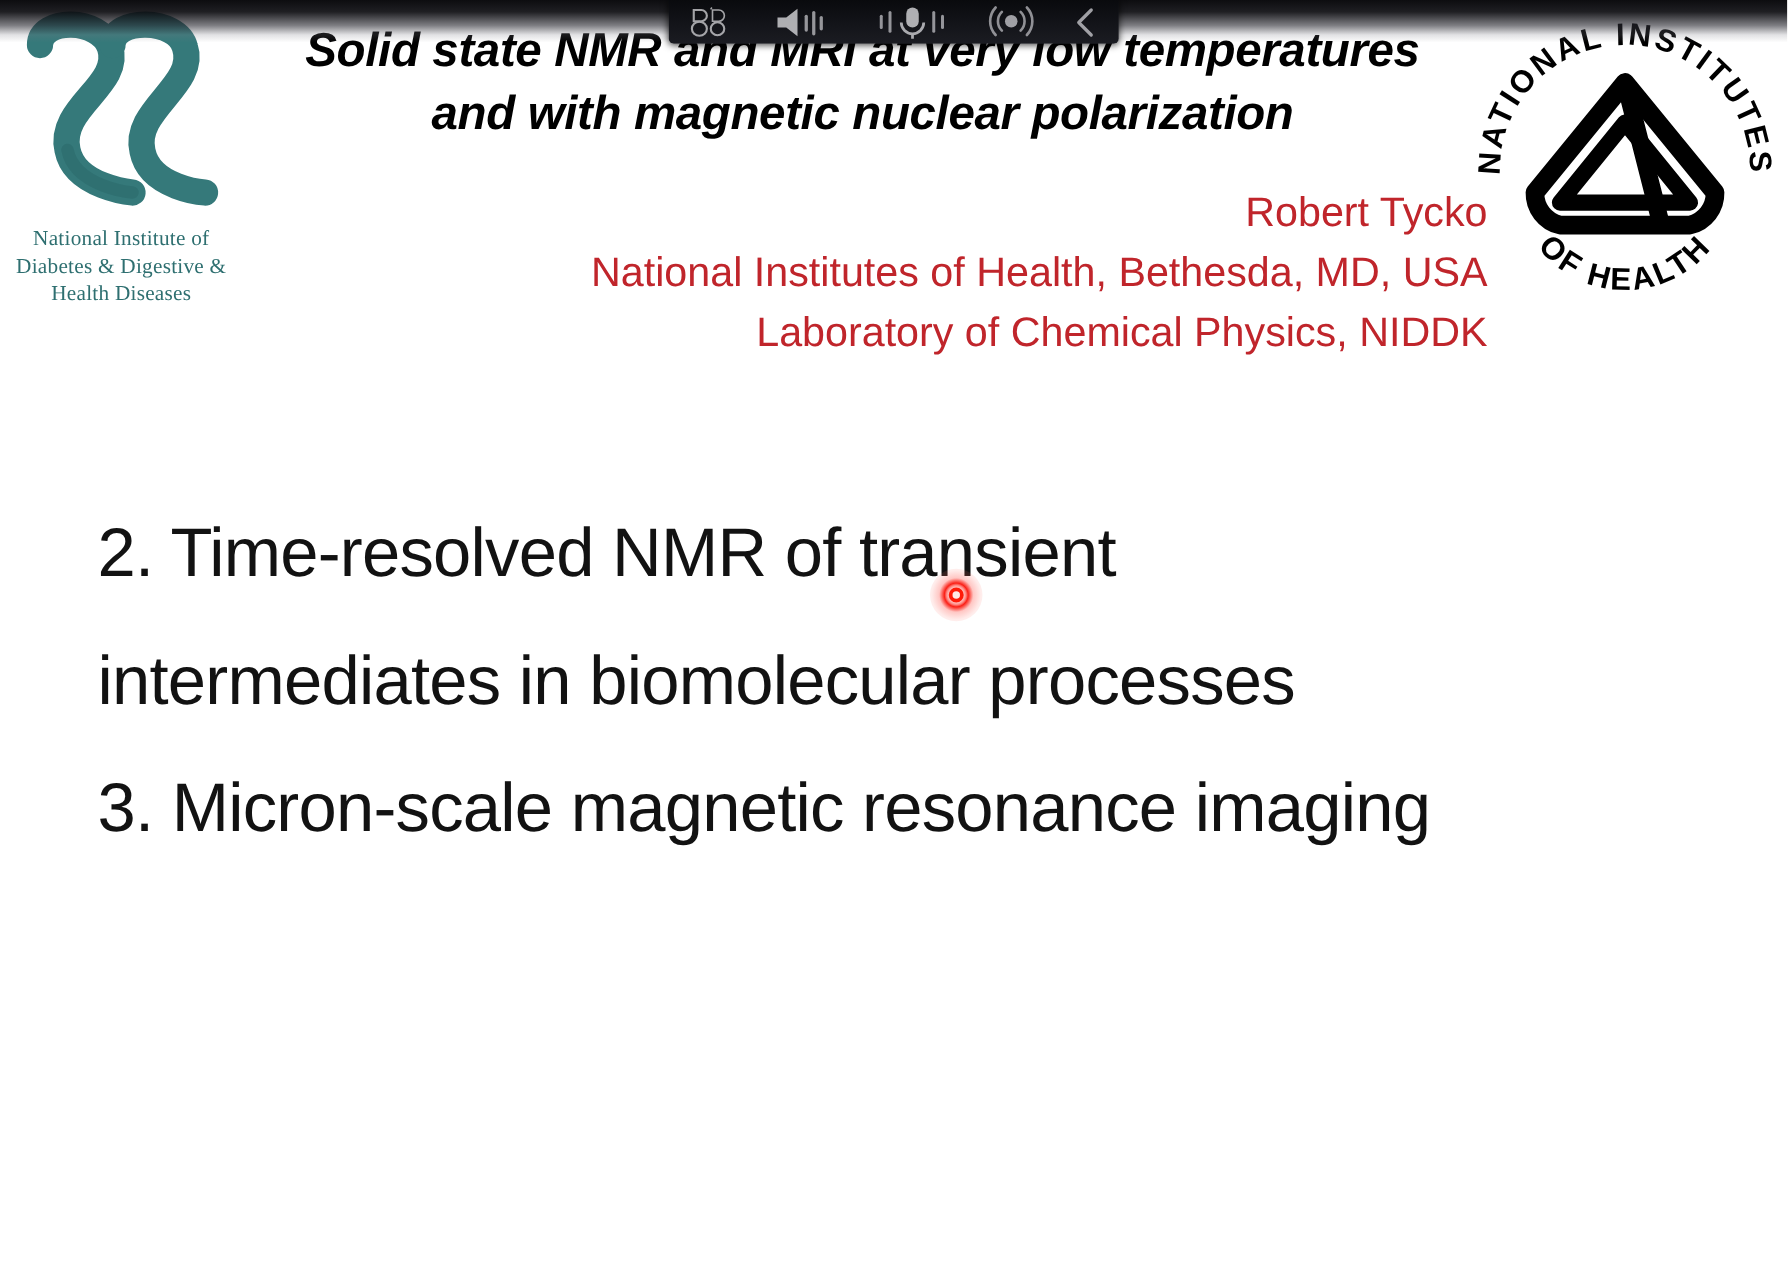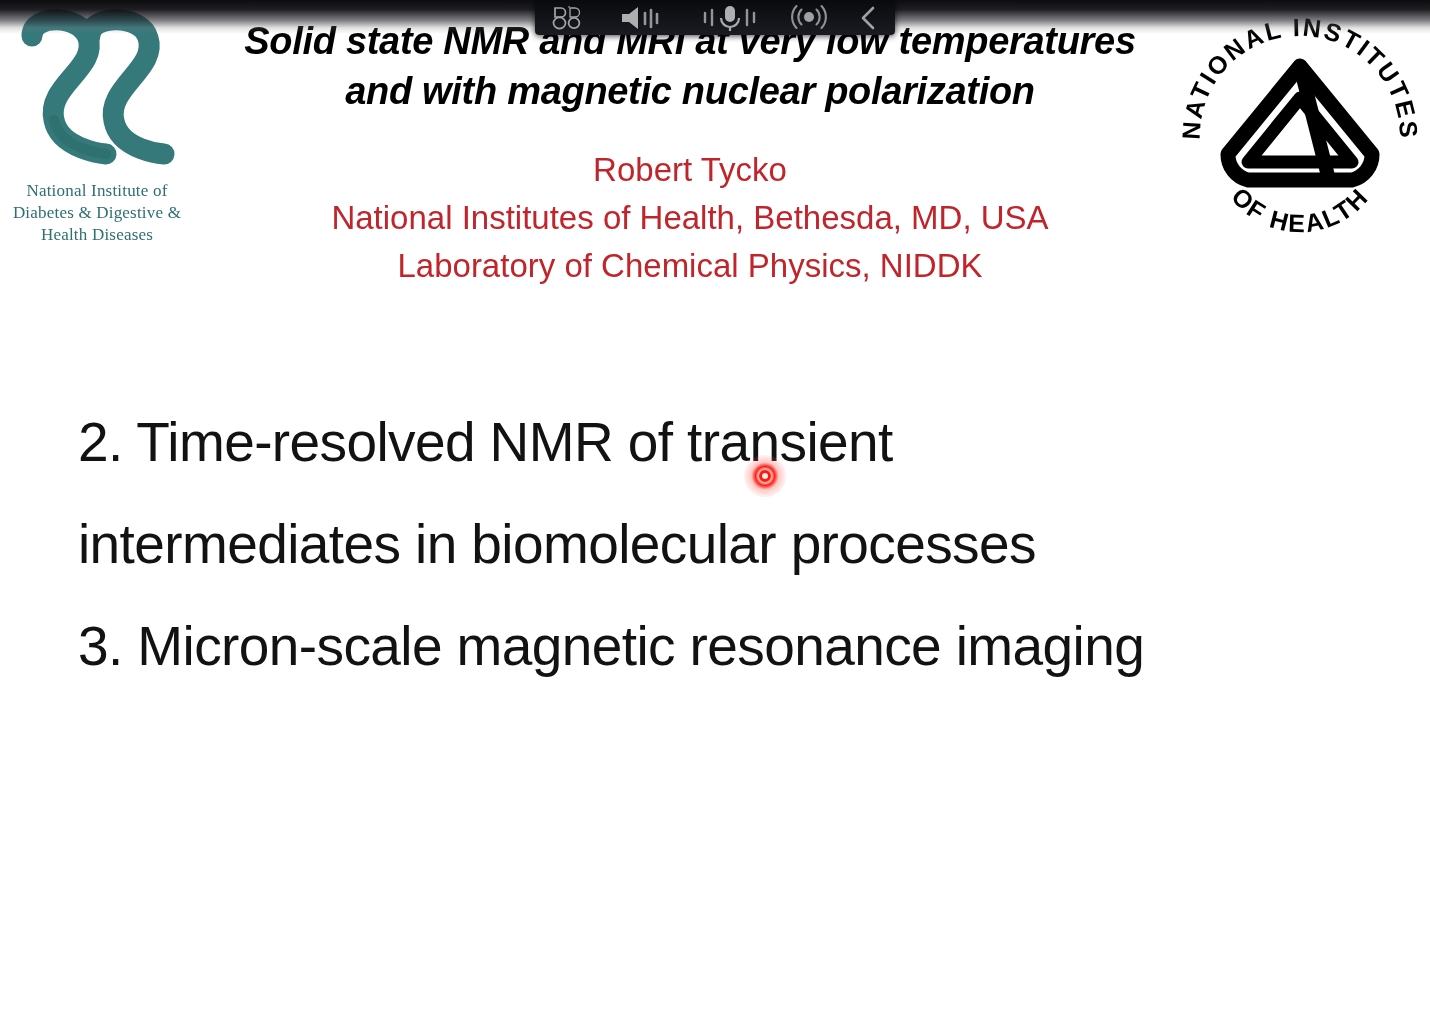--- a/index.html
+++ b/index.html
@@ -115,21 +115,21 @@
     left: 190px;
     top: 146px;
     width: 1000px;
     text-align: center;
     color: #C0252B;
     font-family: "Liberation Sans", sans-serif;
     font-size: 33px;
     line-height: 48px;
     z-index: 25;
   }
-  .author-block .aline { display: block; }
+  .author-block .aline { display: block; text-align: right; }
 
   
   .outline {
     position: absolute;
     left: 78px;
     top: 398px;
     width: 1330px;
     color: #121212;
     font-family: "Liberation Sans", sans-serif;
     font-size: 55px;

